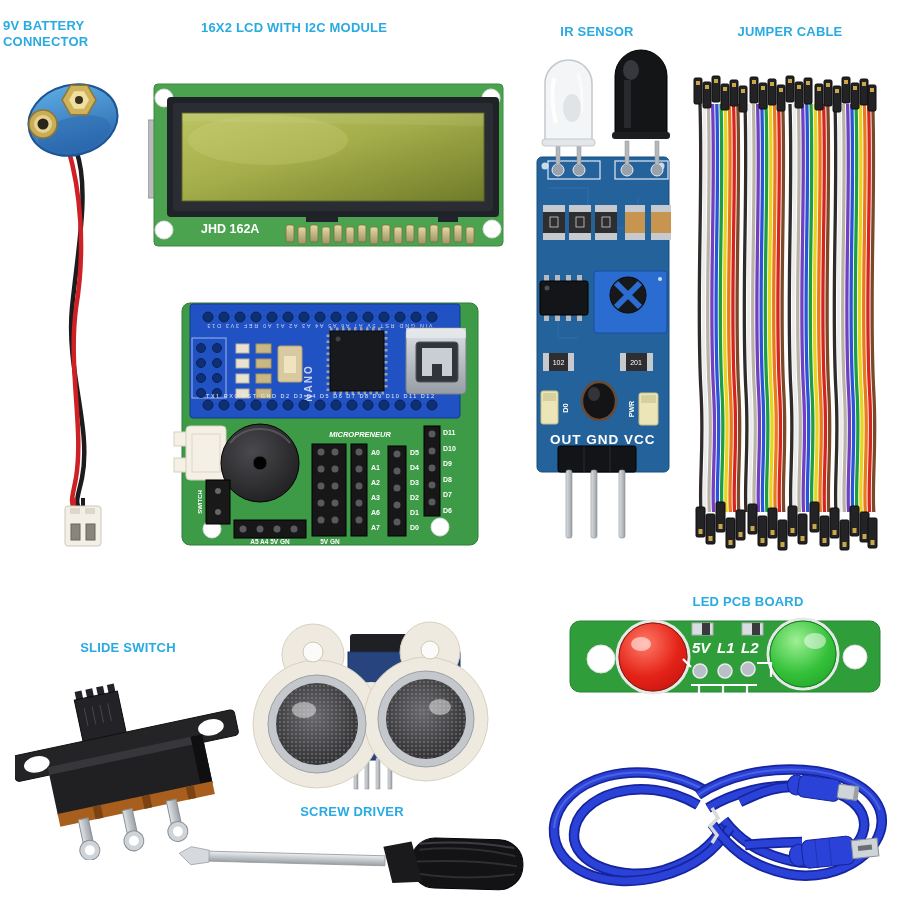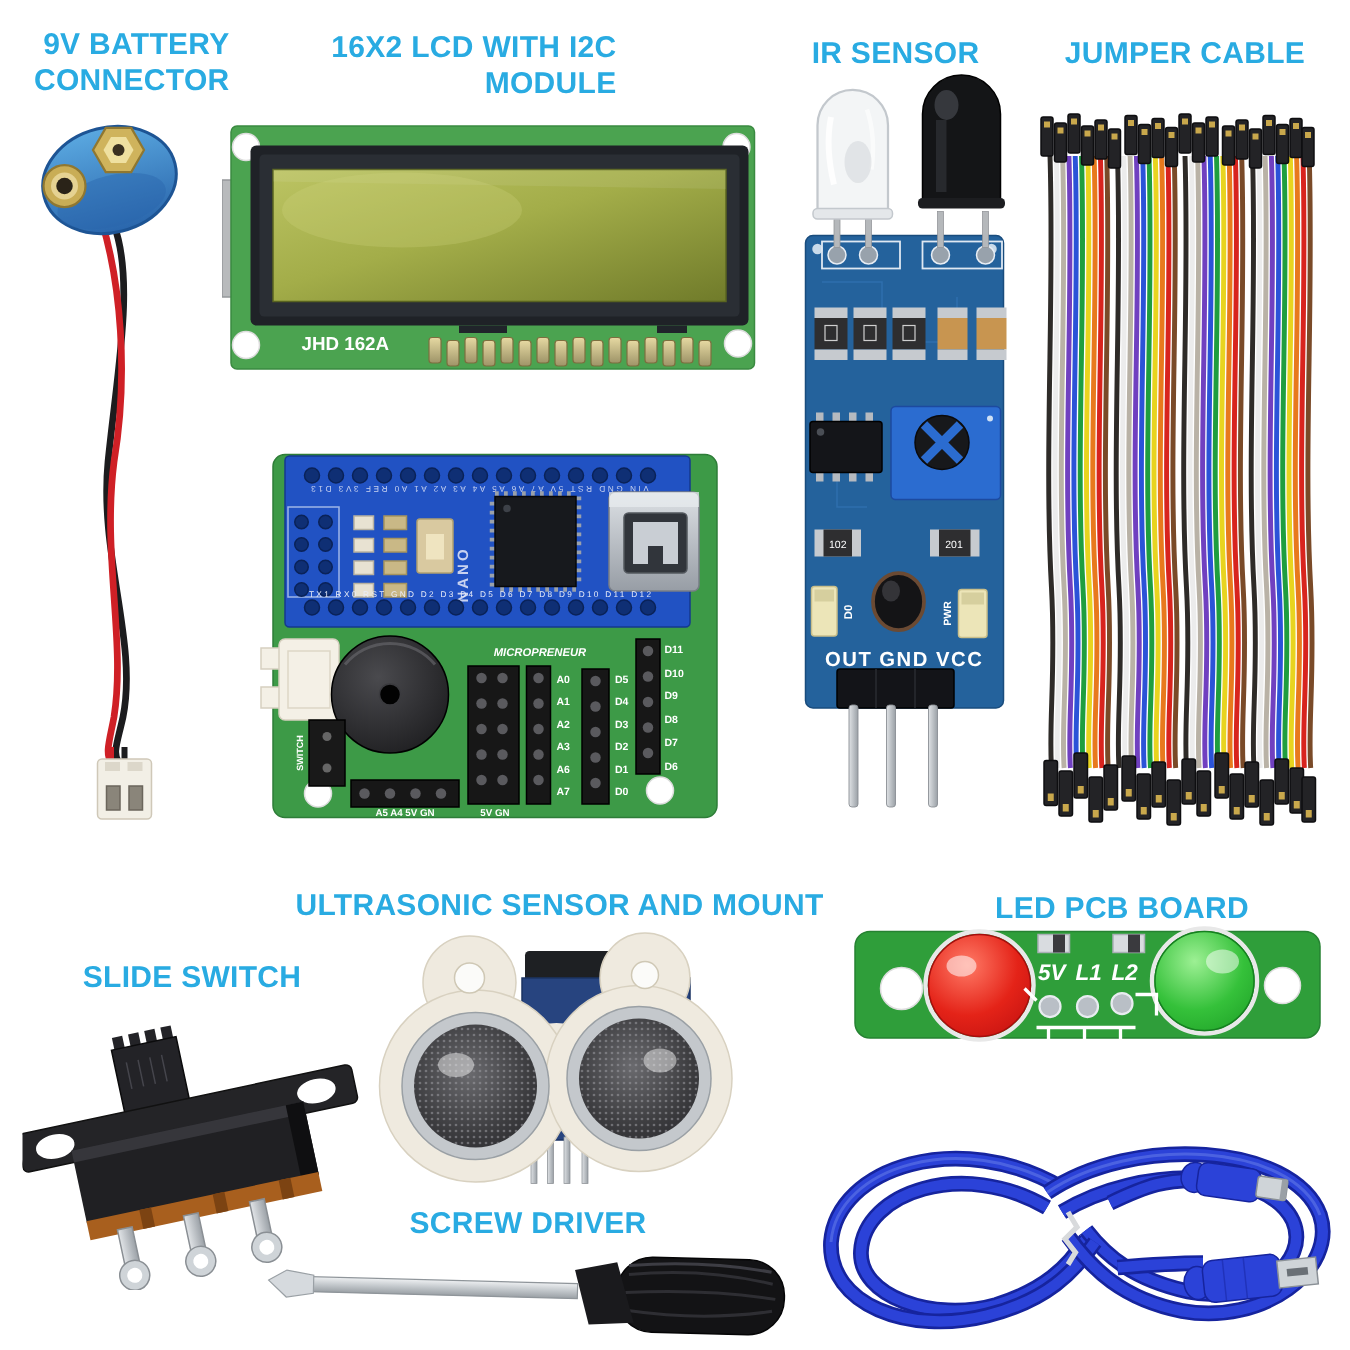--- a/index.html
+++ b/index.html
@@ -1,33 +1,32 @@
 <!DOCTYPE html>
 <html><head>
 <meta charset="utf-8">
 <style>
   html,body{margin:0;padding:0;background:#fff;}
   #stage{position:relative;width:900px;height:900px;background:#ffffff;overflow:hidden;
          font-family:"Liberation Sans","DejaVu Sans",sans-serif;}
   .lbl{position:absolute;transform:translateX(-50%);color:#29abe2;font-weight:800;
-       font-size:20px;line-height:1.22;text-align:right;letter-spacing:.2px;white-space:nowrap;}
+       font-size:13px;line-height:1.22;text-align:left;letter-spacing:.2px;white-space:nowrap;}
   .lbl.wrap{white-space:normal;}
   .comp{position:absolute;text-align:center;}
   .comp svg{display:block;}
 </style>
 </head>
 <body>
 
 <div id="stage">
 
   <div class="lbl wrap" style="left:78px;top:18px;width:150px">9V BATTERY CONNECTOR</div>
   <div class="lbl wrap" style="left:306px;top:20px;width:210px">16X2 LCD WITH I2C MODULE</div>
   <div class="lbl" style="left:597px;top:24px">IR SENSOR</div>
   <div class="lbl" style="left:790px;top:24px">JUMPER CABLE</div>
-  <div class="lbl" style="left:373px;top:592px">ULTRASONIC SENSOR AND MOUNT</div>
   <div class="lbl" style="left:748px;top:594px">LED PCB BOARD</div>
   <div class="lbl" style="left:128px;top:640px">SLIDE SWITCH</div>
   <div class="lbl" style="left:352px;top:804px">SCREW DRIVER</div>
 
   <div class="comp" style="left:18px;top:78px">
   <svg width="130" height="490" viewBox="0 0 130 490">
     <defs>
       <linearGradient id="batG" x1="0" y1="0" x2="0" y2="1">
         <stop offset="0" stop-color="#5aa8e0"></stop>
             <stop offset="1" stop-color="#2a66ac"></stop>

